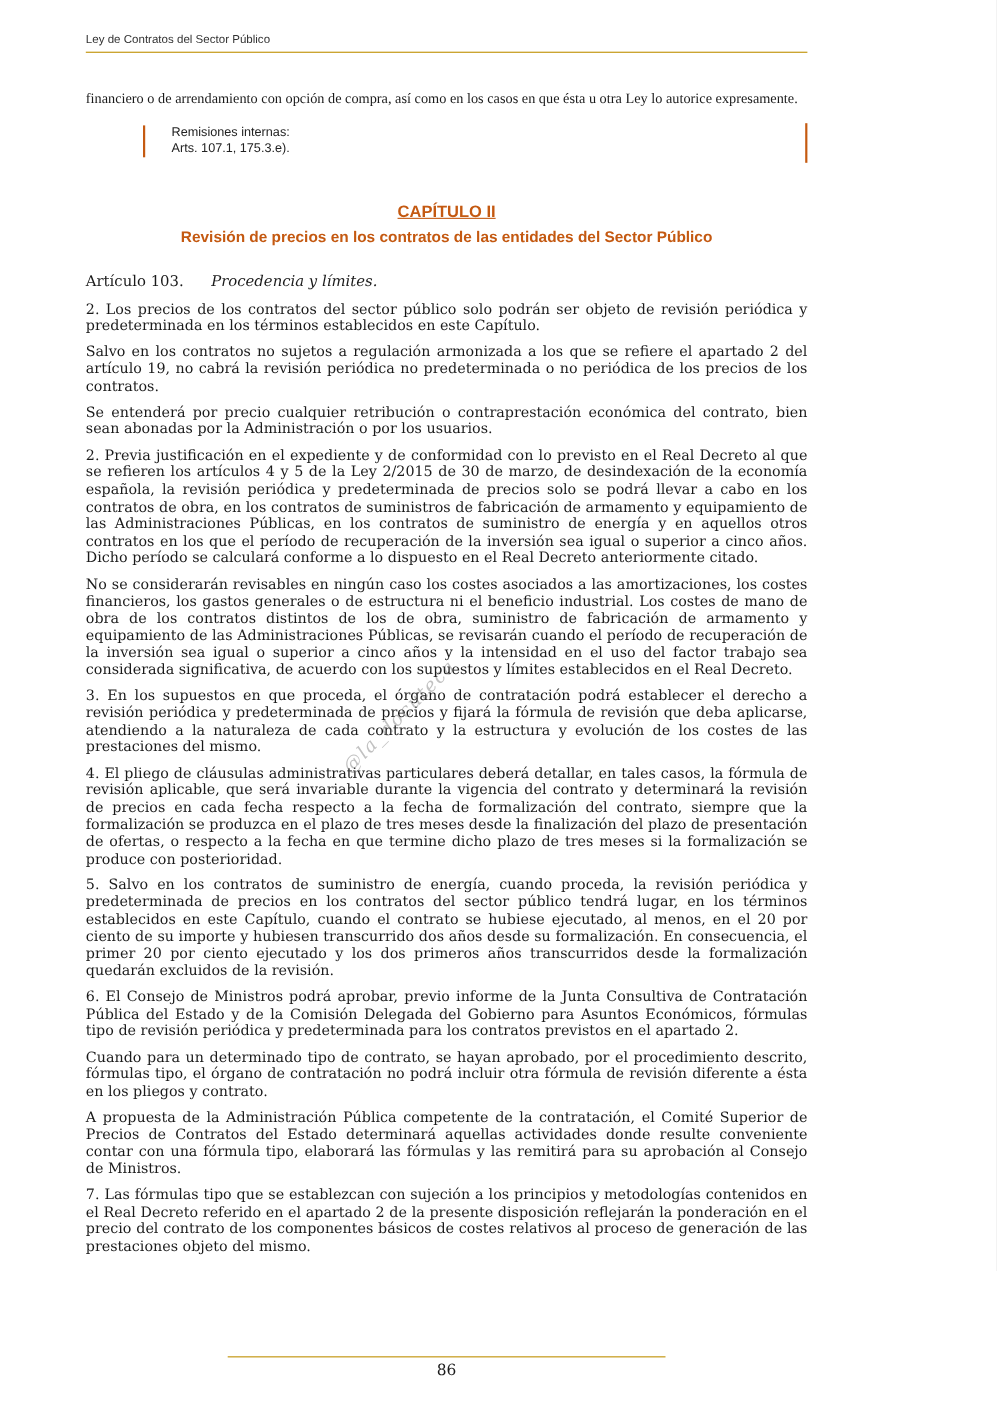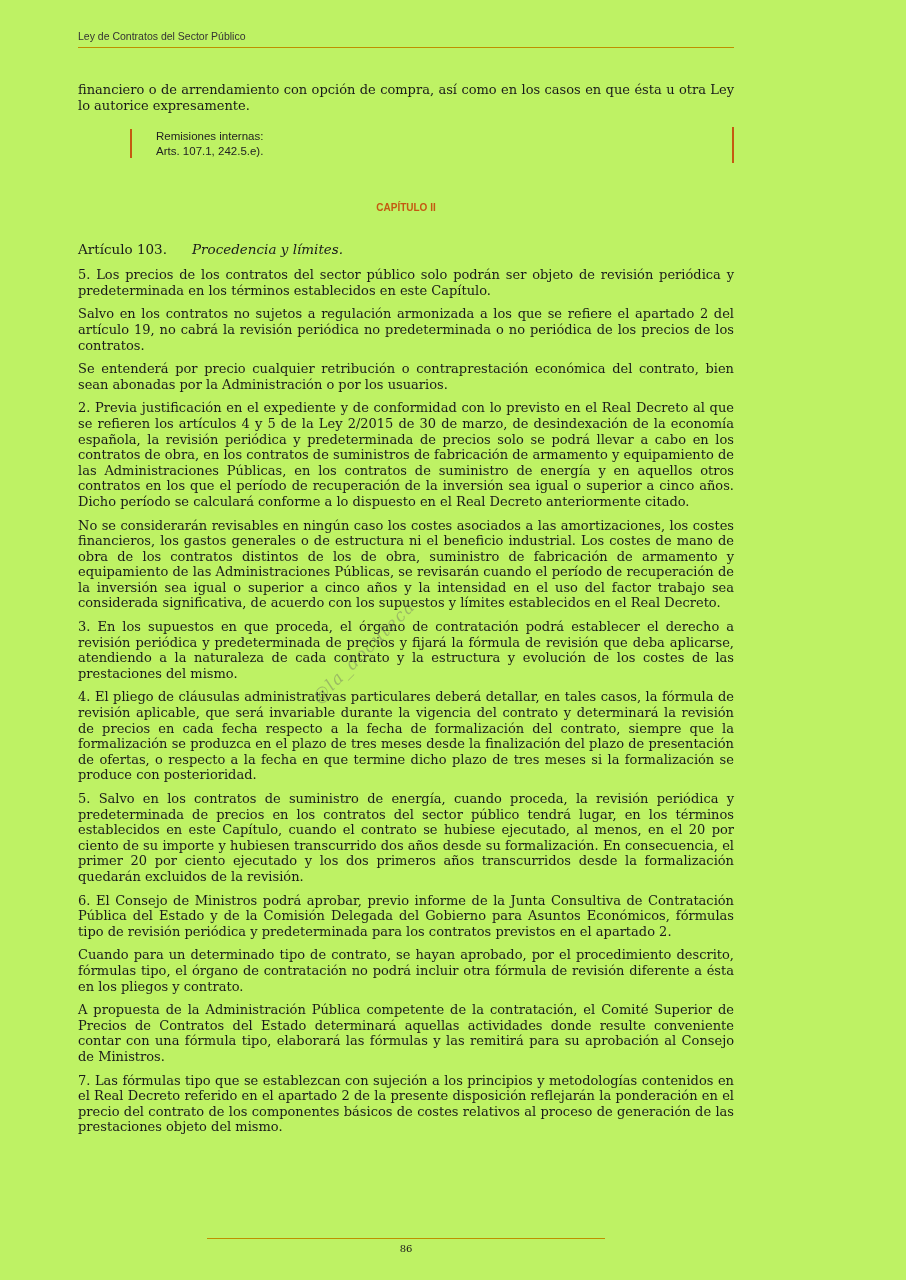--- a/index.html
+++ b/index.html
@@ -1,21 +1,21 @@
 <!DOCTYPE html>
 <html><head>
 <meta charset="utf-8">
 <style>
   html, body { margin: 0; padding: 0; background: #e8e8e8; }
   .page {
     position: relative;
     width: 906px;
     height: 1280px;
     margin: 0 auto;
-    background: #bef264;
+    background: #ffffff;
     overflow: hidden;
     font-family: "DejaVu Serif", serif;
     color: #1a1a1a;
   }
   
   .page-header {
     position: absolute;
     top: 30px;
     left: 78px;
     width: 656px;
@@ -36,21 +36,21 @@
     top: 82px;
     left: 78px;
     width: 656px;
   }
   .body-text {
     font-size: 13px;
     line-height: 15.6px;
     text-align: justify;
     margin: 0 0 8px 0;
   }
-  .intro { margin-bottom: 16px; }
+  .intro { margin-bottom: 16px; font-family: Liberation Serif, serif; }
   
   .remissions-row {
     position: relative;
     padding-left: 52px;
     margin-bottom: 38px;
     min-height: 30px;
   }
   .remissions-box {
     border-left: 2px solid #C55A11;
     padding-left: 24px;
@@ -68,21 +68,21 @@
     background: #C55A11;
   }
   
   .chapter {
     text-align: center;
     font-family: "Liberation Sans", sans-serif;
     font-weight: bold;
     color: #C45911;
     margin-bottom: 22px;
   }
-  .chapter-number { font-size: 10px; line-height: 22px; }
+  .chapter-number { font-size: 15px; line-height: 22px; text-decoration: underline; }
   .chapter-title  { font-size: 14px; line-height: 22px; }
   
   .article-heading {
     font-size: 13.5px;
     margin: 0 0 10px 0;
   }
   .article-label { font-weight: normal; }
   .article-title { font-style: italic; margin-left: 25px; }
   
   .watermark {
@@ -107,21 +107,21 @@
     bottom: 26px;
   }
   .footer-rule {
     width: 398px;
     margin: 0 auto;
     border-top: 1px solid #BF8F00;
     height: 0;
   }
   .page-number {
     text-align: center;
-    font-size: 10px;
+    font-size: 14px;
     margin-top: 4px;
     color: #1a1a1a;
   }
 </style>
 </head>
 <body>
 
 <div class="page">
 
   <header class="page-header">
@@ -129,34 +129,35 @@
     <div class="header-rule"></div>
   </header>
 
   <main class="content">
 
     <p class="body-text intro">financiero o de arrendamiento con opción de compra, así como en los casos en que ésta u otra Ley lo autorice expresamente.</p>
 
     <div class="remissions-row">
       <div class="remissions-box">
         <div>Remisiones internas:</div>
-        <div>Arts. 107.1, 242.5.e).</div>
+        <div>Arts. 107.1, 175.3.e).</div>
       </div>
       <div class="right-bar"></div>
     </div>
 
     <div class="chapter">
       <div class="chapter-number">CAPÍTULO II</div>
+      <div class="chapter-title">Revisión de precios en los contratos de las entidades del Sector Público</div>
     </div>
 
     <p class="article-heading">
       <span class="article-label">Artículo 103.</span><span class="article-title">Procedencia y límites.</span>
     </p>
 
-    <p class="body-text">5. Los precios de los contratos del sector público solo podrán ser objeto de revisión periódica y predeterminada en los términos establecidos en este Capítulo.</p>
+    <p class="body-text">2. Los precios de los contratos del sector público solo podrán ser objeto de revisión periódica y predeterminada en los términos establecidos en este Capítulo.</p>
     <p class="body-text">Salvo en los contratos no sujetos a regulación armonizada a los que se refiere el apartado 2 del artículo 19, no cabrá la revisión periódica no predeterminada o no periódica de los precios de los contratos.</p>
     <p class="body-text">Se entenderá por precio cualquier retribución o contraprestación económica del contrato, bien sean abonadas por la Administración o por los usuarios.</p>
     <p class="body-text">2. Previa justificación en el expediente y de conformidad con lo previsto en el Real Decreto al que se refieren los artículos 4 y 5 de la Ley 2/2015 de 30 de marzo, de desindexación de la economía española, la revisión periódica y predeterminada de precios solo se podrá llevar a cabo en los contratos de obra, en los contratos de suministros de fabricación de armamento y equipamiento de las Administraciones Públicas, en los contratos de suministro de energía y en aquellos otros contratos en los que el período de recuperación de la inversión sea igual o superior a cinco años. Dicho período se calculará conforme a lo dispuesto en el Real Decreto anteriormente citado.</p>
     <p class="body-text">No se considerarán revisables en ningún caso los costes asociados a las amortizaciones, los costes financieros, los gastos generales o de estructura ni el beneficio industrial. Los costes de mano de obra de los contratos distintos de los de obra, suministro de fabricación de armamento y equipamiento de las Administraciones Públicas, se revisarán cuando el período de recuperación de la inversión sea igual o superior a cinco años y la intensidad en el uso del factor trabajo sea considerada significativa, de acuerdo con los supuestos y límites establecidos en el Real Decreto.</p>
     <p class="body-text">3. En los supuestos en que proceda, el órgano de contratación podrá establecer el derecho a revisión periódica y predeterminada de precios y fijará la fórmula de revisión que deba aplicarse, atendiendo a la naturaleza de cada contrato y la estructura y evolución de los costes de las prestaciones del mismo.</p>
     <p class="body-text">4. El pliego de cláusulas administrativas particulares deberá detallar, en tales casos, la fórmula de revisión aplicable, que será invariable durante la vigencia del contrato y determinará la revisión de precios en cada fecha respecto a la fecha de formalización del contrato, siempre que la formalización se produzca en el plazo de tres meses desde la finalización del plazo de presentación de ofertas, o respecto a la fecha en que termine dicho plazo de tres meses si la formalización se produce con posterioridad.</p>
     <p class="body-text">5. Salvo en los contratos de suministro de energía, cuando proceda, la revisión periódica y predeterminada de precios en los contratos del sector público tendrá lugar, en los términos establecidos en este Capítulo, cuando el contrato se hubiese ejecutado, al menos, en el 20 por ciento de su importe y hubiesen transcurrido dos años desde su formalización. En consecuencia, el primer 20 por ciento ejecutado y los dos primeros años transcurridos desde la formalización quedarán excluidos de la revisión.</p>
     <p class="body-text">6. El Consejo de Ministros podrá aprobar, previo informe de la Junta Consultiva de Contratación Pública del Estado y de la Comisión Delegada del Gobierno para Asuntos Económicos, fórmulas tipo de revisión periódica y predeterminada para los contratos previstos en el apartado 2.</p>
     <p class="body-text">Cuando para un determinado tipo de contrato, se hayan aprobado, por el procedimiento descrito, fórmulas tipo, el órgano de contratación no podrá incluir otra fórmula de revisión diferente a ésta en los pliegos y contrato.</p>
     <p class="body-text">A propuesta de la Administración Pública competente de la contratación, el Comité Superior de Precios de Contratos del Estado determinará aquellas actividades donde resulte conveniente contar con una fórmula tipo, elaborará las fórmulas y las remitirá para su aprobación al Consejo de Ministros.</p>

